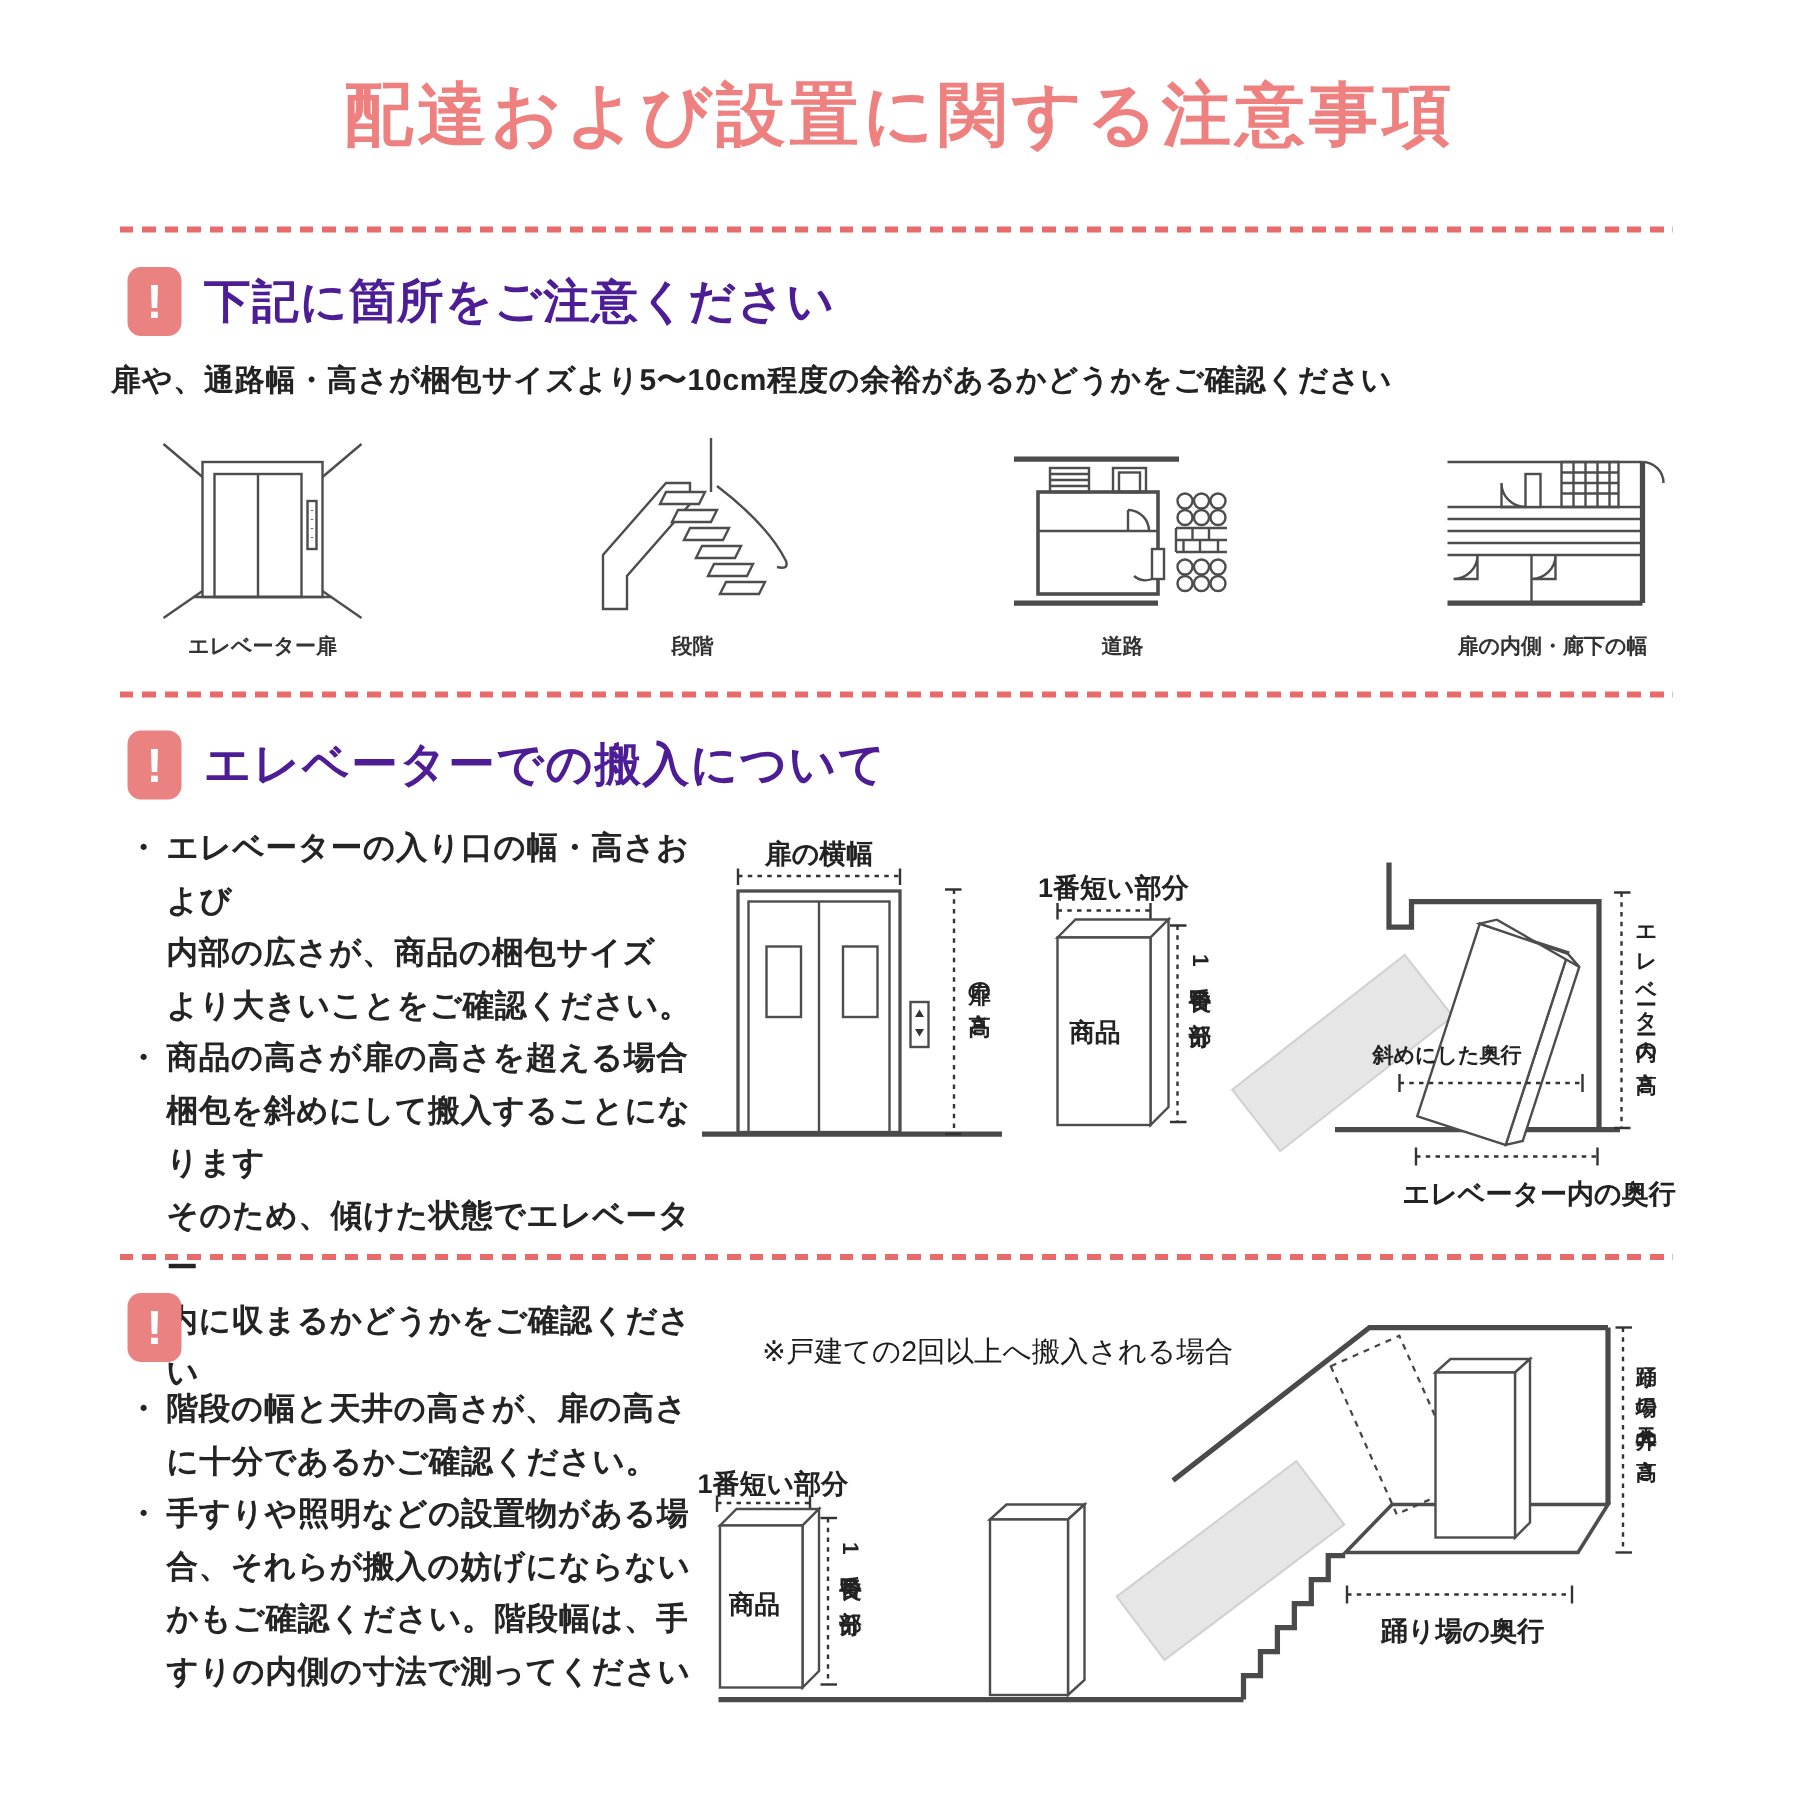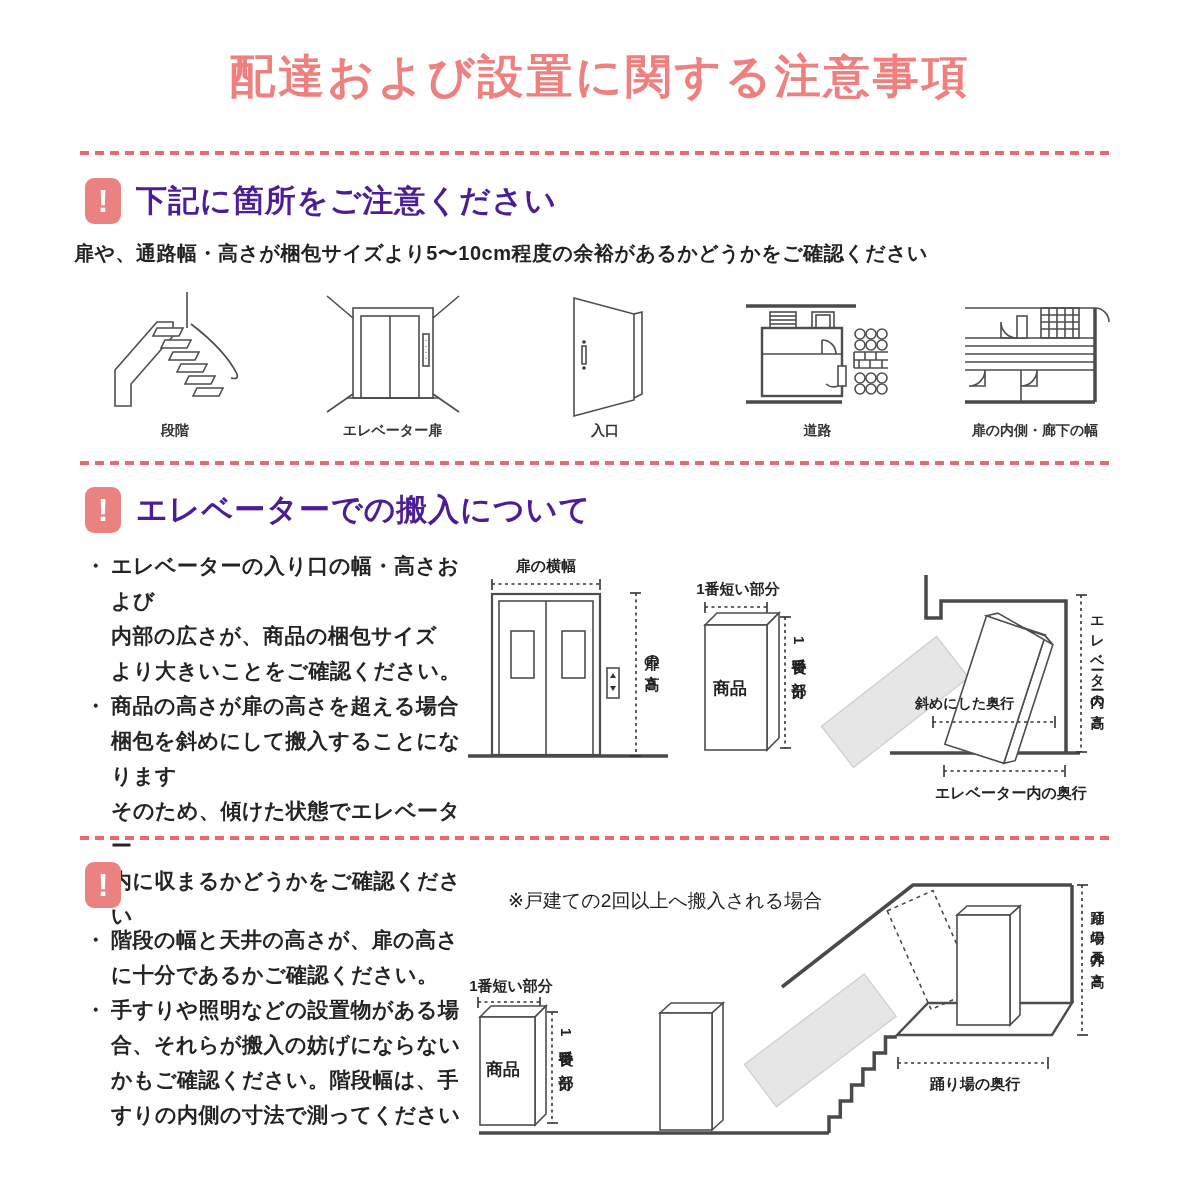--- a/index.html
+++ b/index.html
@@ -23,21 +23,21 @@
   .figures{position:absolute;top:288px;left:95px;width:1020px;display:flex;justify-content:space-between;}
   .figure{display:flex;flex-direction:column;align-items:center;}
   .figure svg{display:block;}
   .fig-label{margin-top:4px;font-size:14px;font-weight:600;color:#333;text-align:center;}
 
   .bullets{position:absolute;width:395px;}
   .bullet{display:flex;font-size:21px;font-weight:600;line-height:35px;color:#242424;}
   .bullet .marker{width:26px;flex:none;}
   .bullet .text{white-space:pre-line;letter-spacing:0.5px;}
 
-  .dlabel{position:absolute;font-size:15px;font-weight:600;color:#222;white-space:nowrap;}
+  .dlabel{position:absolute;font-size:18px;font-weight:600;color:#222;white-space:nowrap;}
   .dlabel.center{text-align:center;}
   .vlabel{position:absolute;writing-mode:vertical-rl;font-size:15px;font-weight:600;color:#222;
     letter-spacing:2px;white-space:nowrap;}
   .small{font-size:14px;}
 
   .diagram{position:absolute;}
   svg .ln{stroke:#4d4d4d;stroke-width:1.6;fill:none;}
   svg .lnthick{stroke:#4a4a4a;stroke-width:3.5;fill:none;}
   svg .wh{fill:#ffffff;}
   svg .meas{stroke:#333;stroke-width:1.6;stroke-dasharray:3 3.5;fill:none;}
@@ -53,33 +53,20 @@
   <div class="main-title">配達および設置に関する注意事項</div>
   <div class="divider" style="top:151px"></div>
 
   <div class="sec-head" style="top:178px;left:85px">
     <div class="warn-icon">!</div>
     <div class="sec-title">下記に箇所をご注意ください</div>
   </div>
   <div class="subtext" style="top:240px;left:74px">扉や、通路幅・高さが梱包サイズより5〜10cm程度の余裕があるかどうかをご確認ください</div>
 
   <div class="figures">
-
-    <div class="figure">
-      <svg width="160" height="130" viewBox="0 0 160 130">
-        <line class="ln" x1="92" y1="4" x2="92" y2="40"></line>
-        <polygon class="ln wh" points="20,118 20,82 62,34 78,34 78,48 36,96 36,118"></polygon>
-        <path class="ln wh" d="M62,40 h26 l-4,8 h-26 z M70,52 h26 l-4,8 h-26 z M78,64 h26 l-4,8 h-26 z"></path>
-        <path class="ln" d="M86,76 h26 l-4,8 h-26 z" fill="#3a3a3a"></path>
-        <path class="ln" d="M94,88 h26 l-4,8 h-26 z" fill="#3a3a3a"></path>
-        <path class="ln" d="M102,100 h26 l-4,8 h-26 z" fill="#3a3a3a"></path>
-        <path class="ln" d="M96,36 q34,26 46,50 q2,6 -6,4" fill="none"></path>
-      </svg>
-      <div class="fig-label">段階</div>
-    </div>
 
     <div class="figure">
       <svg width="160" height="130" viewBox="0 0 160 130">
         <line class="ln" x1="14" y1="8" x2="40" y2="30"></line>
           <line class="ln" x1="146" y1="8" x2="120" y2="30"></line>
         <line class="ln" x1="14" y1="124" x2="40" y2="106"></line>
           <line class="ln" x1="146" y1="124" x2="120" y2="106"></line>
         <rect class="ln" x="40" y="20" width="80" height="90"></rect>
         <rect class="ln" x="48" y="28" width="58" height="82"></rect>
         <line class="ln" x1="77" y1="28" x2="77" y2="110"></line>
@@ -87,29 +74,32 @@
         <line class="tick" x1="113" y1="52" x2="113" y2="52.5"></line>
           <line class="tick" x1="113" y1="58" x2="113" y2="58.5"></line>
         <line class="tick" x1="113" y1="64" x2="113" y2="64.5"></line>
           <line class="tick" x1="113" y1="70" x2="113" y2="70.5"></line>
         <line class="ln" x1="34" y1="110" x2="126" y2="110"></line>
       </svg>
       <div class="fig-label">エレベーター扉</div>
     </div>
 
     <div class="figure">
-      <svg width="150" height="130" viewBox="0 0 150 130">
-        <polygon class="ln wh" points="44,10 104,26 104,112 44,128"></polygon>
-        <polyline class="ln" points="104,26 112,24 112,106 104,110"></polyline>
-        <rect class="ln" x="52" y="58" width="4" height="18"></rect>
-        <circle class="tick" cx="54" cy="54" r="1"></circle>
-          <circle class="tick" cx="54" cy="80" r="1"></circle>
+      <svg width="160" height="130" viewBox="0 0 160 130">
+        <line class="ln" x1="92" y1="4" x2="92" y2="40"></line>
+        <polygon class="ln wh" points="20,118 20,82 62,34 78,34 78,48 36,96 36,118"></polygon>
+        <path class="ln wh" d="M62,40 h26 l-4,8 h-26 z M70,52 h26 l-4,8 h-26 z M78,64 h26 l-4,8 h-26 z"></path>
+        <path class="ln" d="M86,76 h26 l-4,8 h-26 z" fill="#3a3a3a"></path>
+        <path class="ln" d="M94,88 h26 l-4,8 h-26 z" fill="#3a3a3a"></path>
+        <path class="ln" d="M102,100 h26 l-4,8 h-26 z" fill="#3a3a3a"></path>
+        <path class="ln" d="M96,36 q34,26 46,50 q2,6 -6,4" fill="none"></path>
       </svg>
-      <div class="fig-label">入口</div>
-    </div>
+      <div class="fig-label">段階</div>
+    </div>
+
 
     <div class="figure">
       <svg width="160" height="130" viewBox="0 0 160 130">
         <line class="lnthick" x1="8" y1="18" x2="118" y2="18"></line>
         <line class="lnthick" x1="8" y1="114" x2="104" y2="114"></line>
         <rect class="ln" x="24" y="40" width="80" height="68" style="stroke-width:2.4"></rect>
         <rect class="ln" x="32" y="24" width="26" height="16"></rect>
         <line class="ln" x1="32" y1="28" x2="58" y2="28"></line>
           <line class="ln" x1="32" y1="32" x2="58" y2="32"></line>
         <line class="ln" x1="32" y1="36" x2="58" y2="36"></line>

